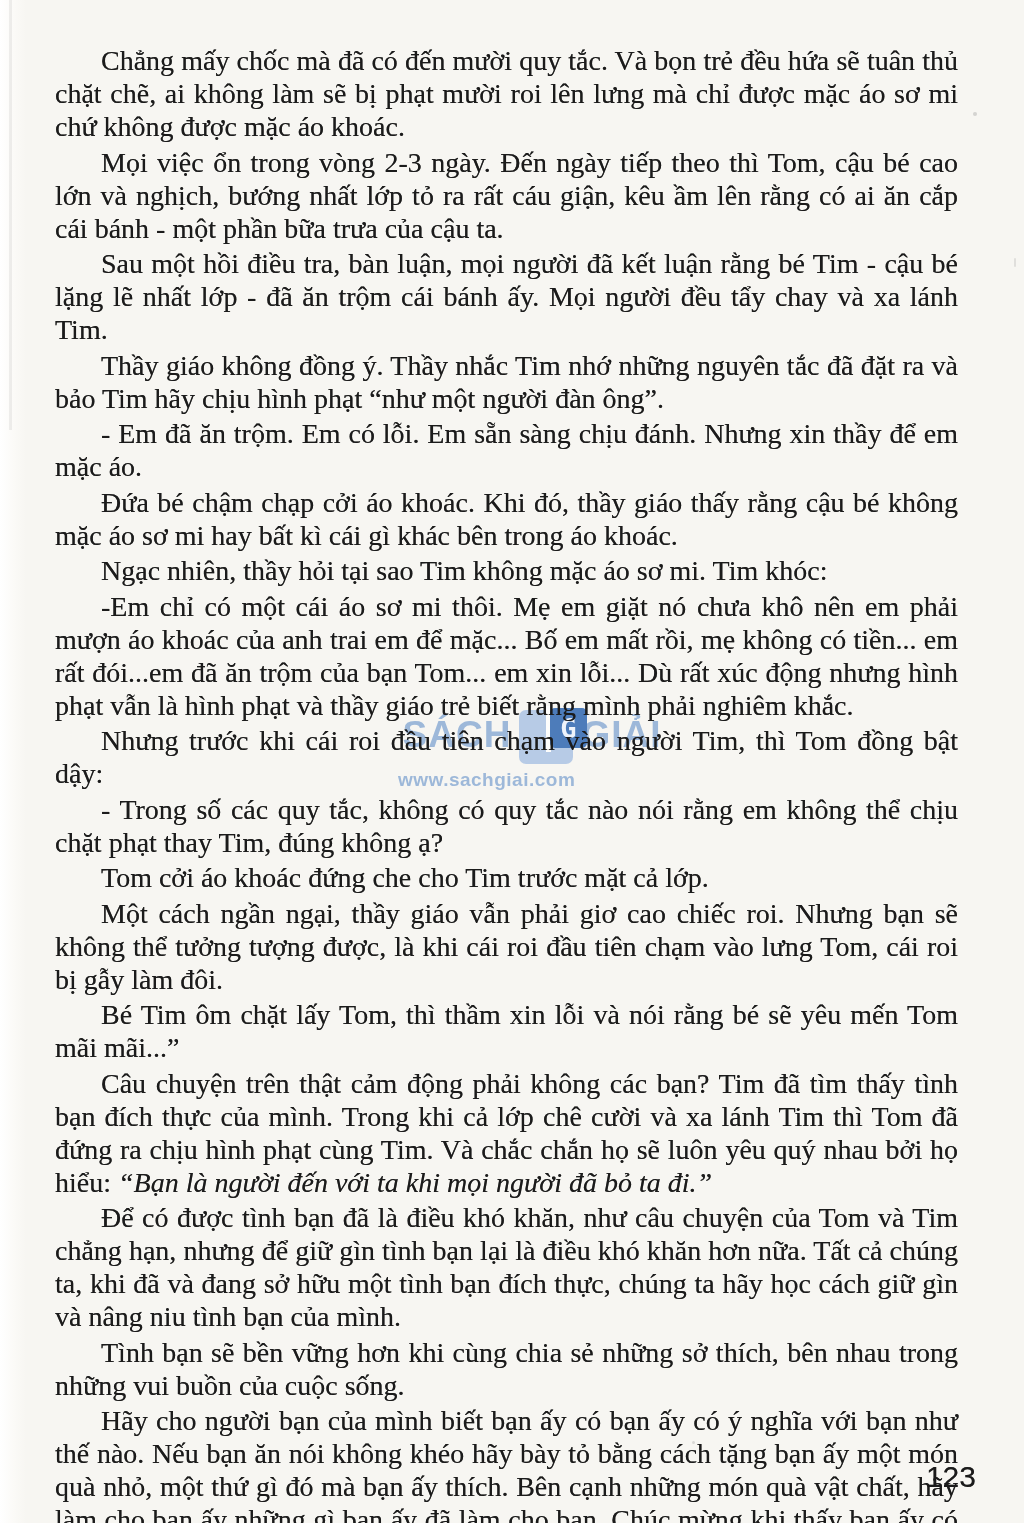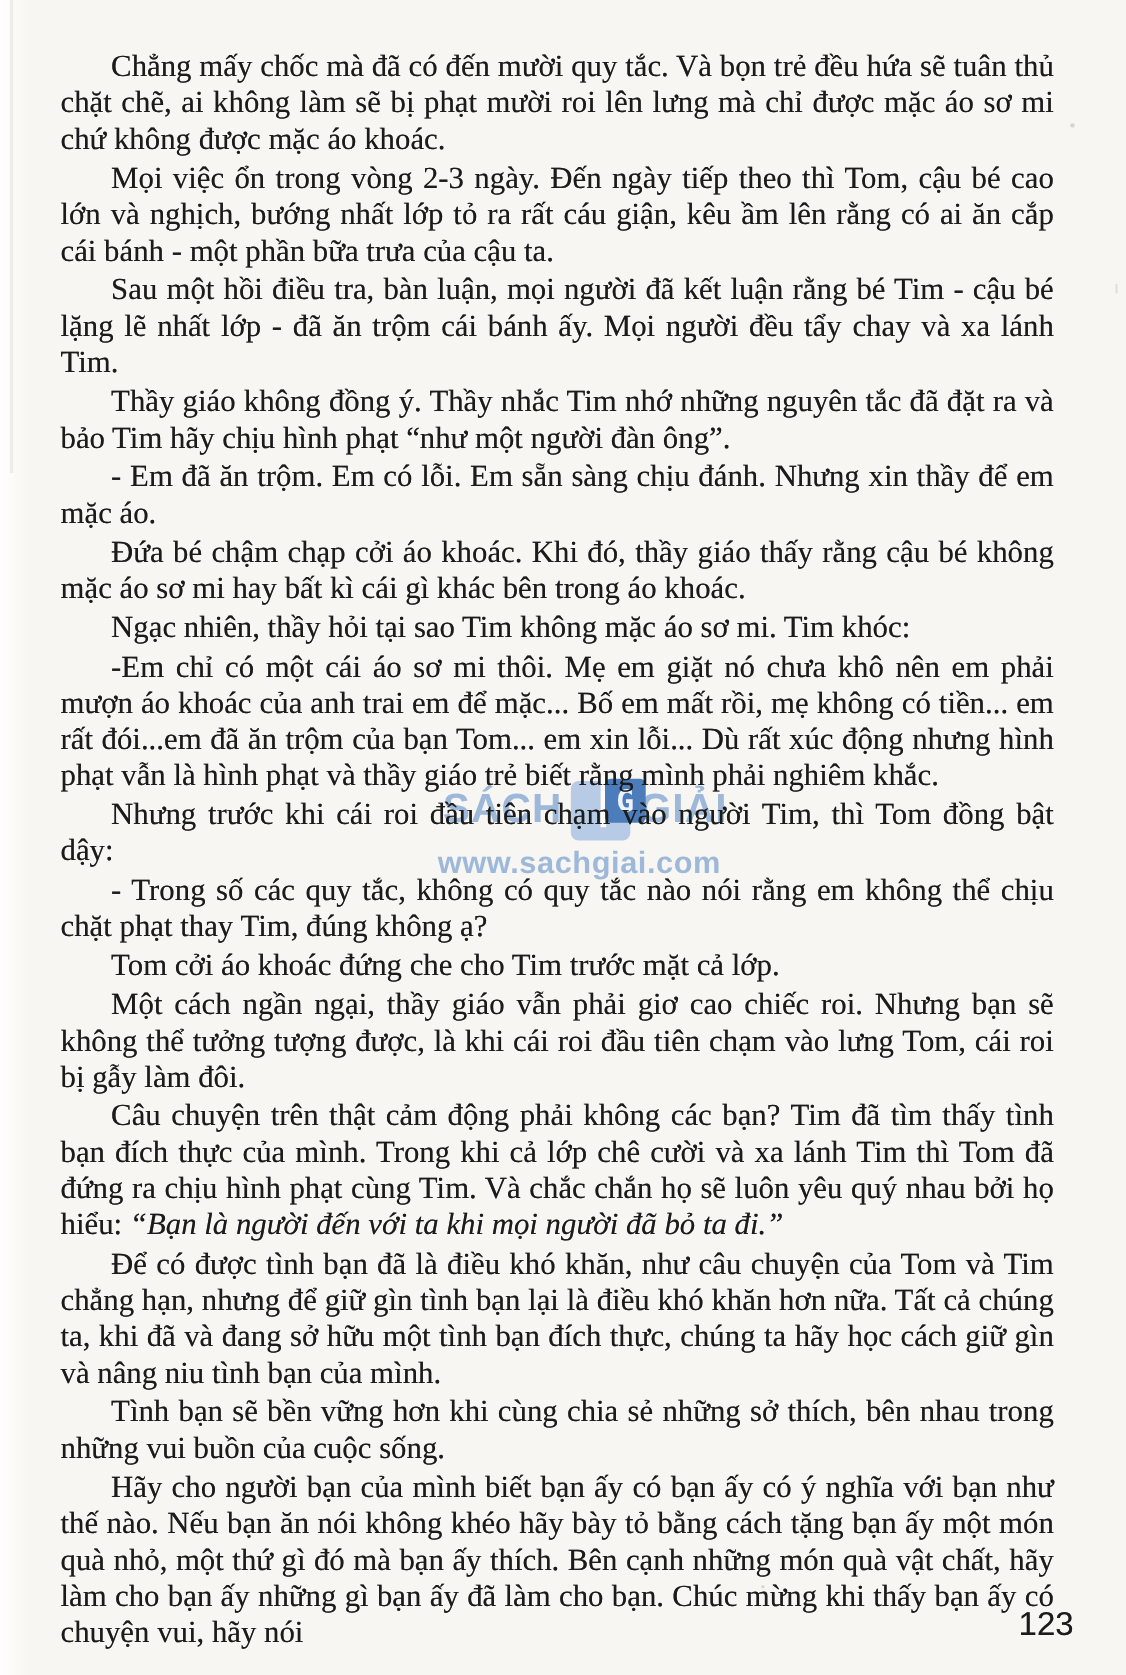--- a/index.html
+++ b/index.html
@@ -47,21 +47,21 @@
   .wm-logo-inner{
     position:absolute;left:34px;top:4px;width:37px;height:40px;
     background:var(--wm-dark,#4d7cba);border-radius:5px;
     display:flex;align-items:center;justify-content:center;
     color:#eef3fa;font-family:"DejaVu Sans Mono", monospace;
     font-weight:bold;font-size:27px;
   }
   .wm-url{
     margin-top:3px;
     font-family:"Liberation Sans", sans-serif;font-weight:bold;
-    font-size:28px;letter-spacing:0.5px;color:var(--wm-light,#9db8d9);
+    font-size:19px;letter-spacing:0.5px;color:var(--wm-light,#9db8d9);
   }
 
   
   .content{
     position:relative;z-index:1;
     box-sizing:border-box;
     padding:44px 66px 0 55px;
     color:#1b1b1b;
     font-size:28px;line-height:33px;
     text-align:justify;
@@ -107,20 +107,21 @@
   <p>Sau một hồi điều tra, bàn luận, mọi người đã kết luận rằng bé Tim - cậu bé lặng lẽ nhất lớp - đã ăn trộm cái bánh ấy. Mọi người đều tẩy chay và xa lánh Tim.</p>
   <p>Thầy giáo không đồng ý. Thầy nhắc Tim nhớ những nguyên tắc đã đặt ra và bảo Tim hãy chịu hình phạt “như một người đàn ông”.</p>
   <p>- Em đã ăn trộm. Em có lỗi. Em sẵn sàng chịu đánh. Nhưng xin thầy để em mặc áo.</p>
   <p>Đứa bé chậm chạp cởi áo khoác. Khi đó, thầy giáo thấy rằng cậu bé không mặc áo sơ mi hay bất kì cái gì khác bên trong áo khoác.</p>
   <p>Ngạc nhiên, thầy hỏi tại sao Tim không mặc áo sơ mi. Tim khóc:</p>
   <p>-Em chỉ có một cái áo sơ mi thôi. Mẹ em giặt nó chưa khô nên em phải mượn áo khoác của anh trai em để mặc... Bố em mất rồi, mẹ không có tiền... em rất đói...em đã ăn trộm của bạn Tom... em xin lỗi... Dù rất xúc động nhưng hình phạt vẫn là hình phạt và thầy giáo trẻ biết rằng mình phải nghiêm khắc.</p>
   <p>Nhưng trước khi cái roi đầu tiên chạm vào người Tim, thì Tom đồng bật dậy:</p>
   <p>- Trong số các quy tắc, không có quy tắc nào nói rằng em không thể chịu chặt phạt thay Tim, đúng không ạ?</p>
   <p>Tom cởi áo khoác đứng che cho Tim trước mặt cả lớp.</p>
   <p>Một cách ngần ngại, thầy giáo vẫn phải giơ cao chiếc roi. Nhưng bạn sẽ không thể tưởng tượng được, là khi cái roi đầu tiên chạm vào lưng Tom, cái roi bị gẫy làm đôi.</p>
+  <p>Bé Tim ôm chặt lấy Tom, thì thầm xin lỗi và nói rằng bé sẽ yêu mến Tom mãi mãi...”</p>
   <p>
     <span>Câu chuyện trên thật cảm động phải không các bạn? Tim đã tìm thấy tình bạn đích thực của mình. Trong khi cả lớp chê cười và xa lánh Tim thì Tom đã đứng ra chịu hình phạt cùng Tim. Và chắc chắn họ sẽ luôn yêu quý nhau bởi họ hiểu: </span><i>“Bạn là người đến với ta khi mọi người đã bỏ ta đi.”</i>
   </p>
   <p>Để có được tình bạn đã là điều khó khăn, như câu chuyện của Tom và Tim chẳng hạn, nhưng để giữ gìn tình bạn lại là điều khó khăn hơn nữa. Tất cả chúng ta, khi đã và đang sở hữu một tình bạn đích thực, chúng ta hãy học cách giữ gìn và nâng niu tình bạn của mình.</p>
   <p>Tình bạn sẽ bền vững hơn khi cùng chia sẻ những sở thích, bên nhau trong những vui buồn của cuộc sống.</p>
   <p>Hãy cho người bạn của mình biết bạn ấy có bạn ấy có ý nghĩa với bạn như thế nào. Nếu bạn ăn nói không khéo hãy bày tỏ bằng cách tặng bạn ấy một món quà nhỏ, một thứ gì đó mà bạn ấy thích. Bên cạnh những món quà vật chất, hãy làm cho bạn ấy những gì bạn ấy đã làm cho bạn. Chúc mừng khi thấy bạn ấy có chuyện vui, hãy nói</p>
 </div>
 
 <div class="page-number">123</div>
 

